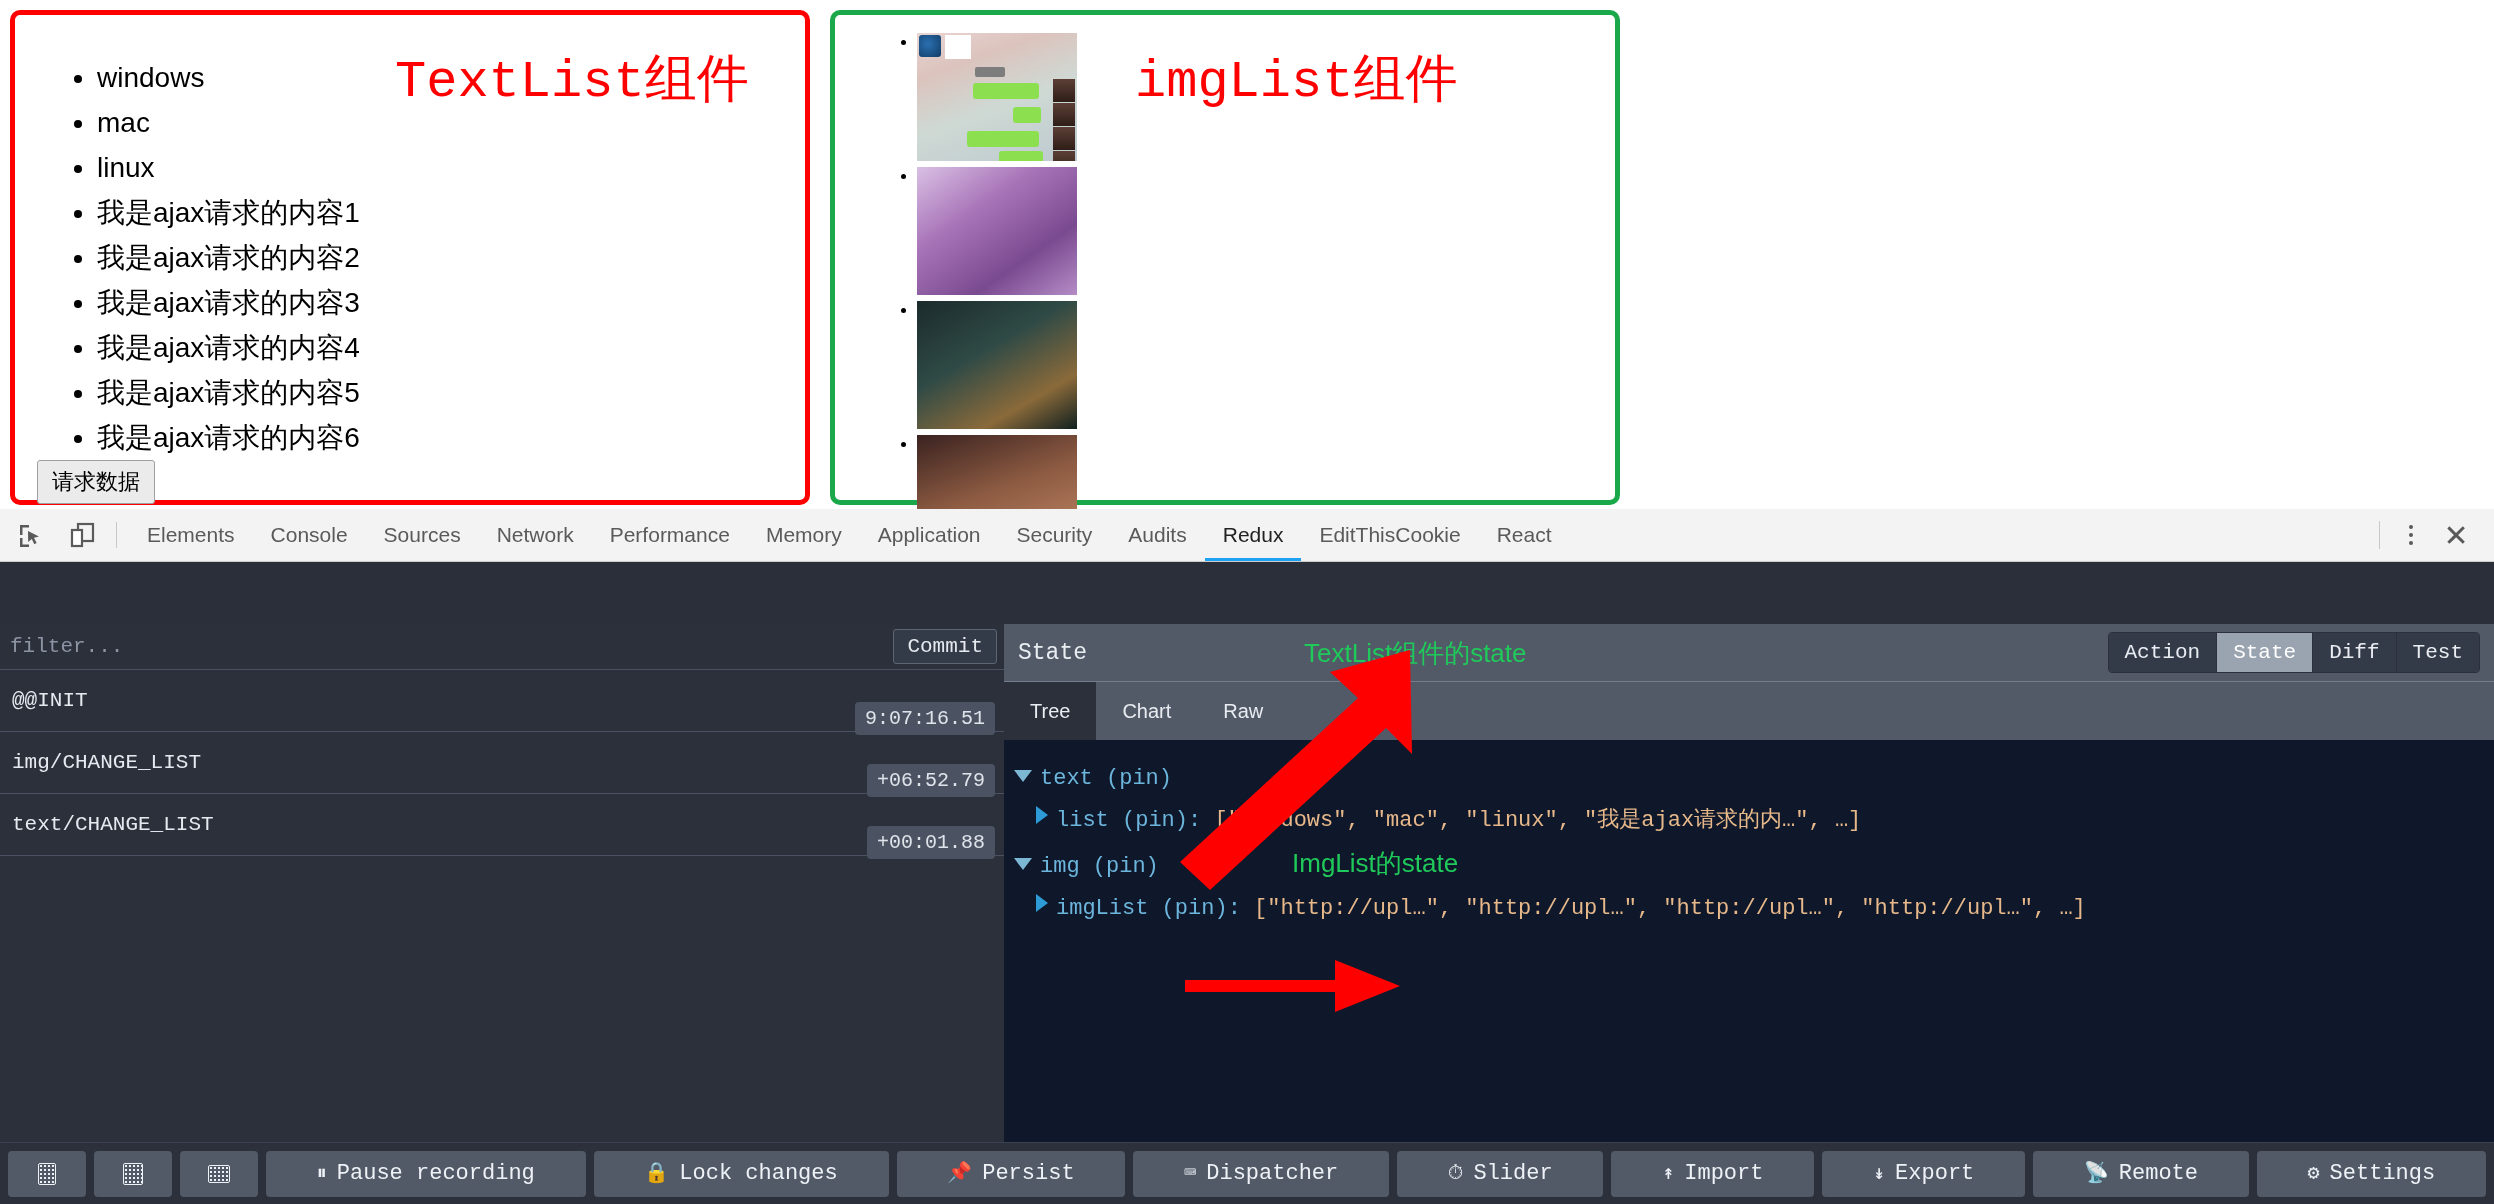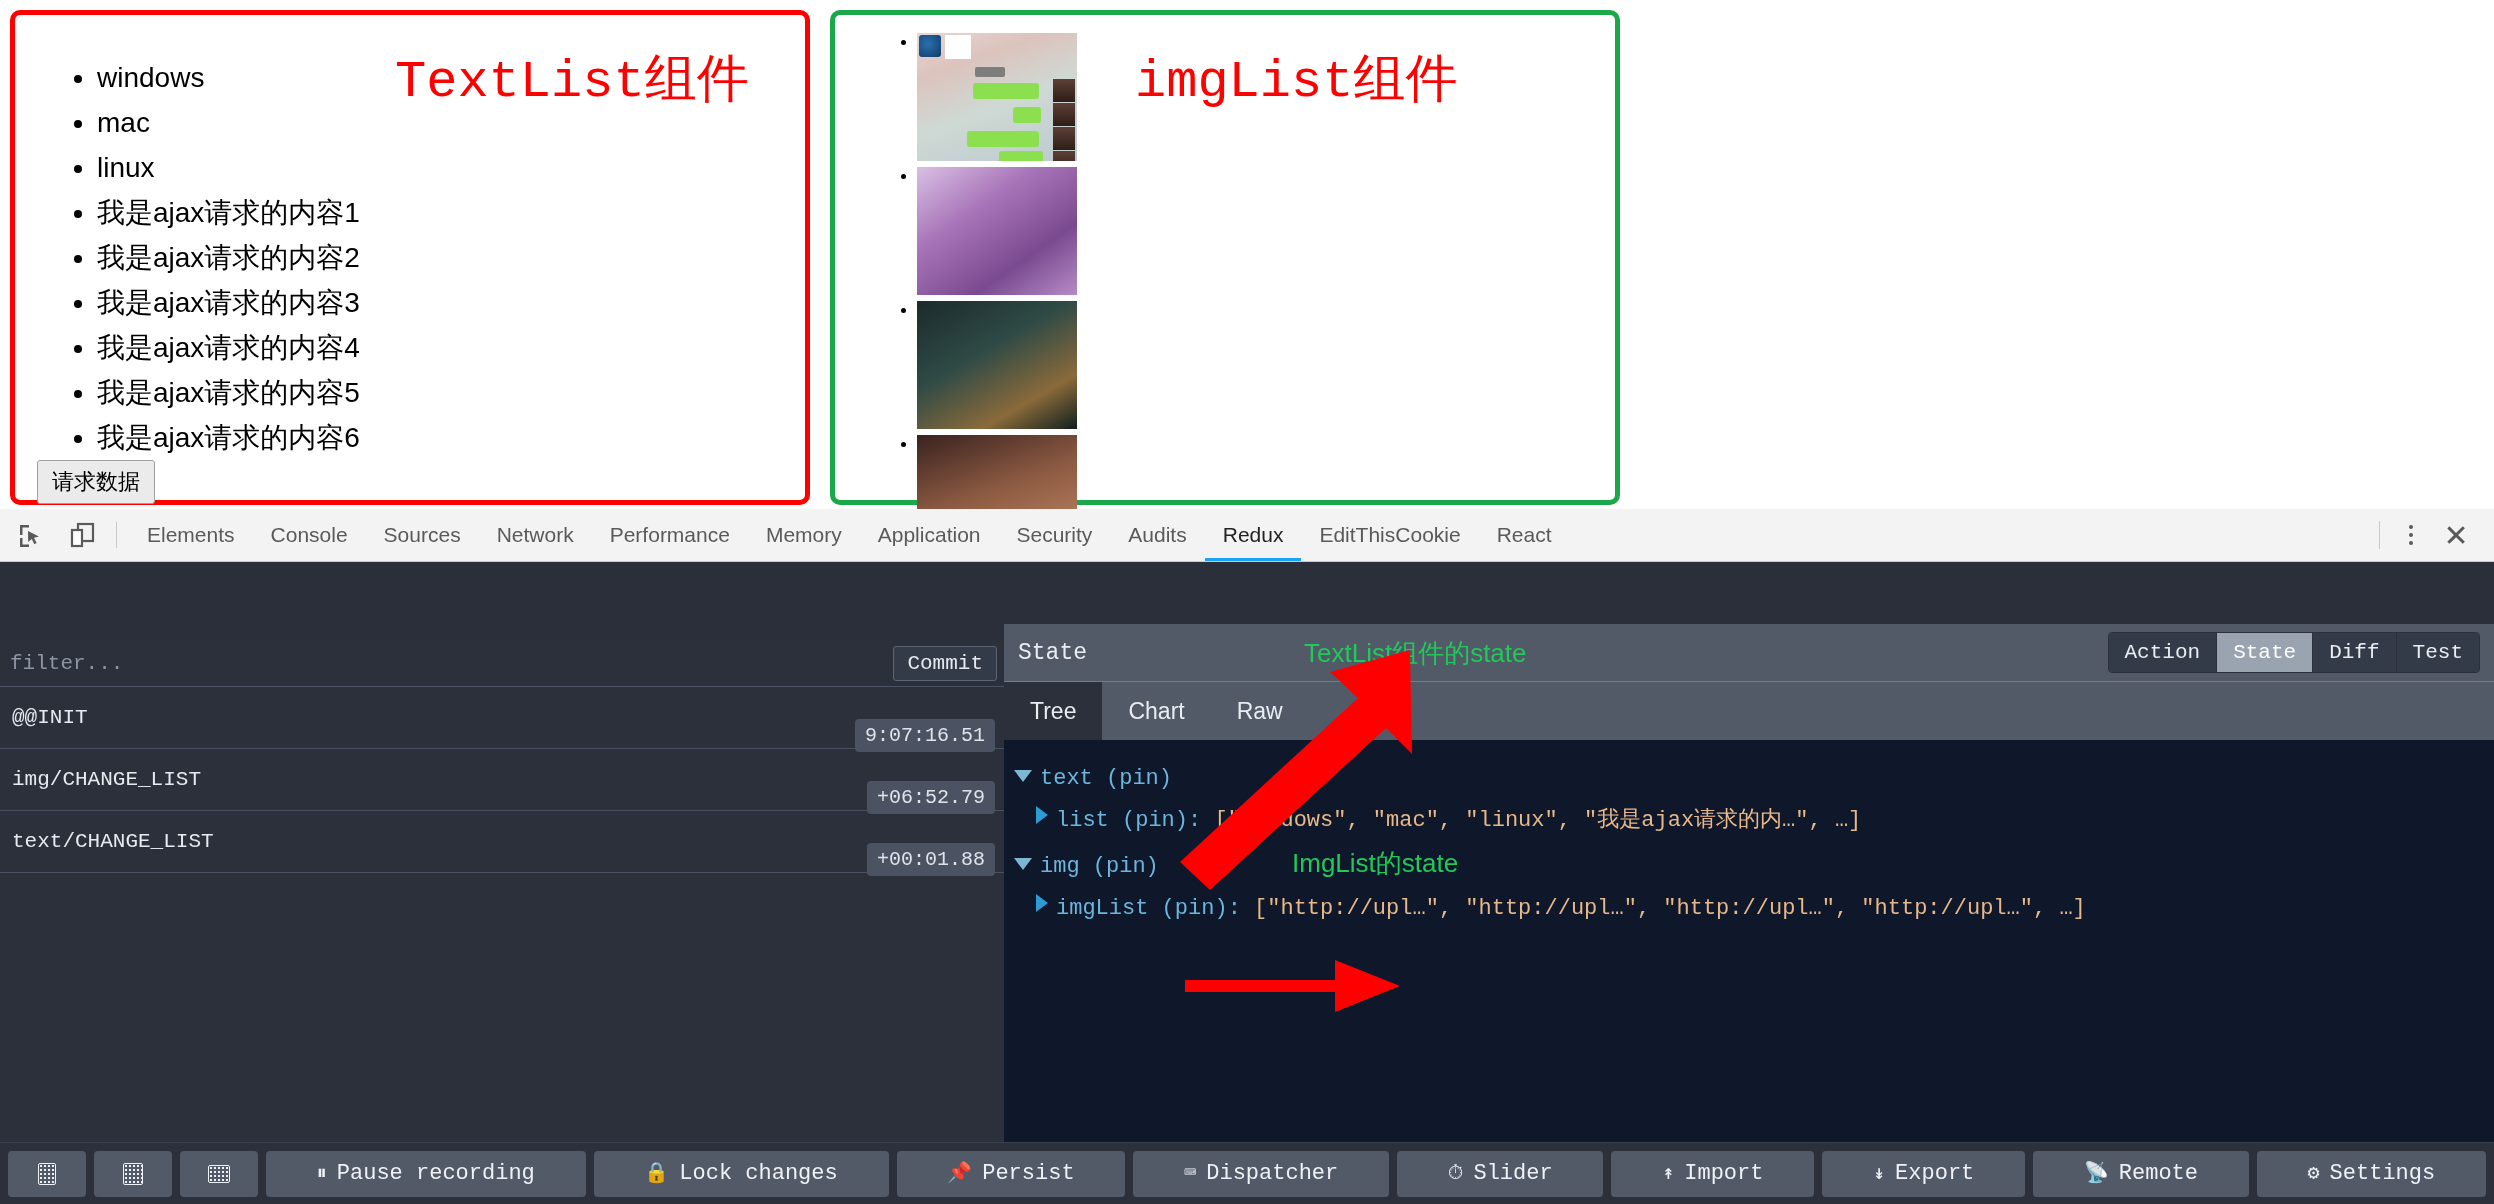--- a/index.html
+++ b/index.html
@@ -195,21 +195,21 @@
   .selector-caret {
     position: absolute; right: 22px; top: 50%; transform: translateY(-50%);
     width: 0; height: 0;
     border-left: 11px solid transparent;
     border-right: 11px solid transparent;
     border-top: 12px solid #9aa3b2;
   }
 
   
   #left-pane {
-    position: absolute; left: 0; top: 79px;
+    position: absolute; left: 0; top: 62px;
     width: 1010px; height: 518px;
     background: #2b303b;
     border-right: 3px solid #3b82f6;
   }
   #filter-row {
     height: 46px; display: flex; align-items: center;
     padding: 0 10px;
     background: #2b303b;
     border-bottom: 1px solid #4a5162;
   }
@@ -271,21 +271,21 @@
     font-family: "Liberation Mono", monospace;
   }
   .mode-btn:last-child { border-right: none; }
   .mode-btn.active { background: #9aa3b0; color: #ffffff; }
 
   #tree-tabs {
     height: 58px; background: #525a68; display: flex; align-items: stretch;
   }
   .tree-tab {
     padding: 8px 26px; display:flex; align-items:center;
-    font-size: 23px; color: #e9ecf1;
+    font-size: 20px; color: #e9ecf1;
     font-family: "Liberation Sans", sans-serif;
   }
   .tree-tab.active { background: #2b303b; }
 
   #tree-body {
     background: #0f172a; padding: 18px 10px 0 10px;
     height: 402px; position: relative;
   }
   .tree-line {
     font-size: 22px; line-height: 42px; white-space: nowrap;

